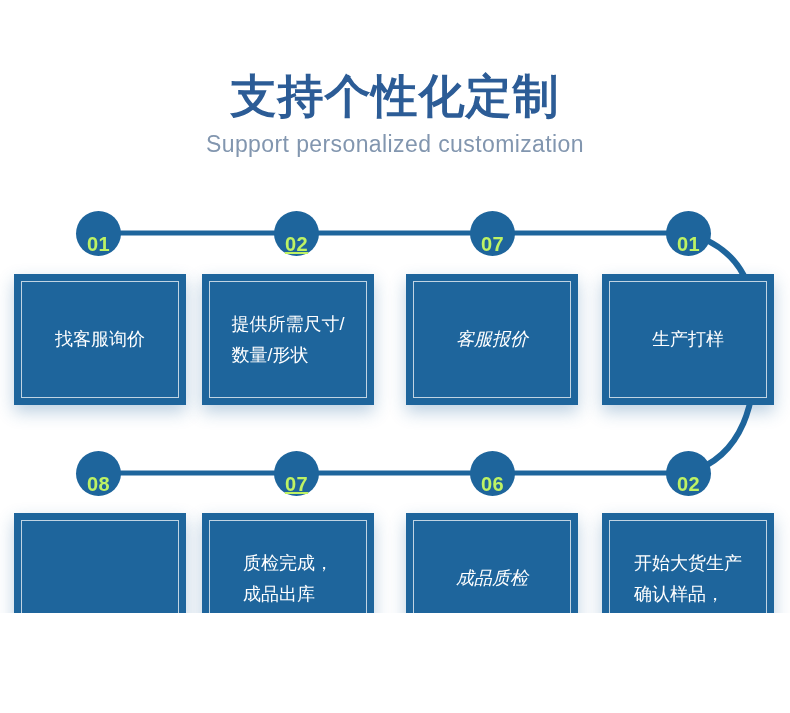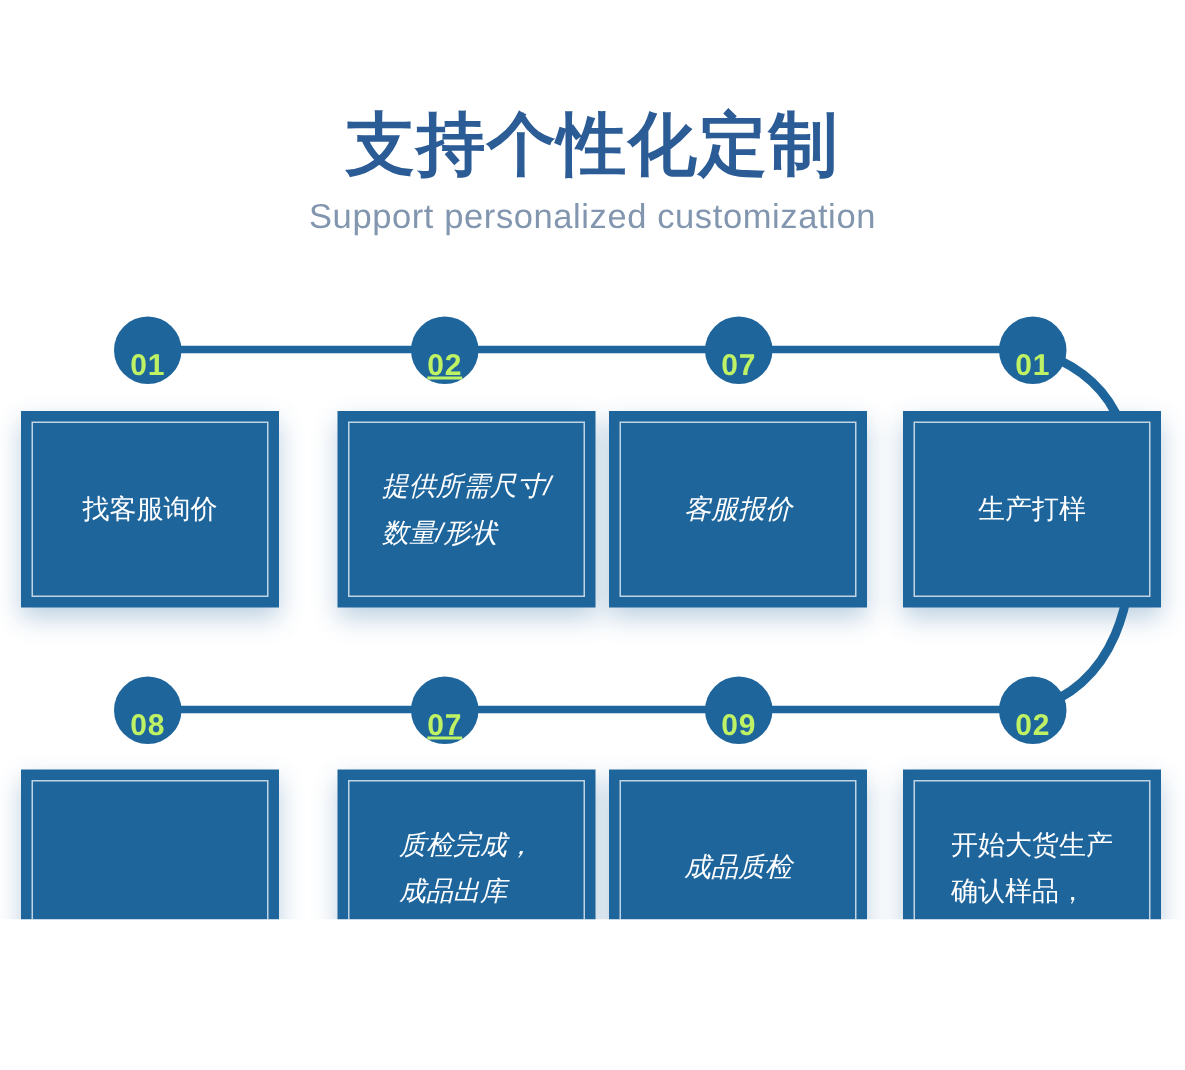--- a/index.html
+++ b/index.html
@@ -52,21 +52,21 @@
     position:relative;
     text-align:left;
     color:var(--box-text);
     font-size:18px;
     line-height:31px;
     z-index:2;
   }
   .row1{top:274px;}
   .row2{top:513px;}
   .col1{left:14px;align-items:center;}
-  .col2{left:225px;font-style:italic;}
+  .col2{left:202px;}
   .col3{left:406px;font-style:italic;}
   .col4{left:602px;align-items:center;}
   .step-circle{
     position:absolute;
     width:45px;height:45px;
     border-radius:50%;
     background:var(--primary-blue);
     color:#bef264;
     display:flex;align-items:flex-end;justify-content:center;
     font-size:20px;font-weight:bold;
@@ -107,21 +107,21 @@
       <span>01</span>
     </div>
 
   <div class="step-circle crow2 ccol1">
       <span>08</span>
     </div>
   <div class="step-circle crow2 ccol2">
       <span>07</span>
     </div>
   <div class="step-circle crow2 ccol3">
-      <span>09</span>
+      <span>06</span>
     </div>
   <div class="step-circle crow2 ccol4">
       <span>02</span>
     </div>
 
   <div class="step-box row1 col1">
     <div class="box-inner"></div>
     <div class="box-lines">
       <div>找客服询价</div>
     </div>

